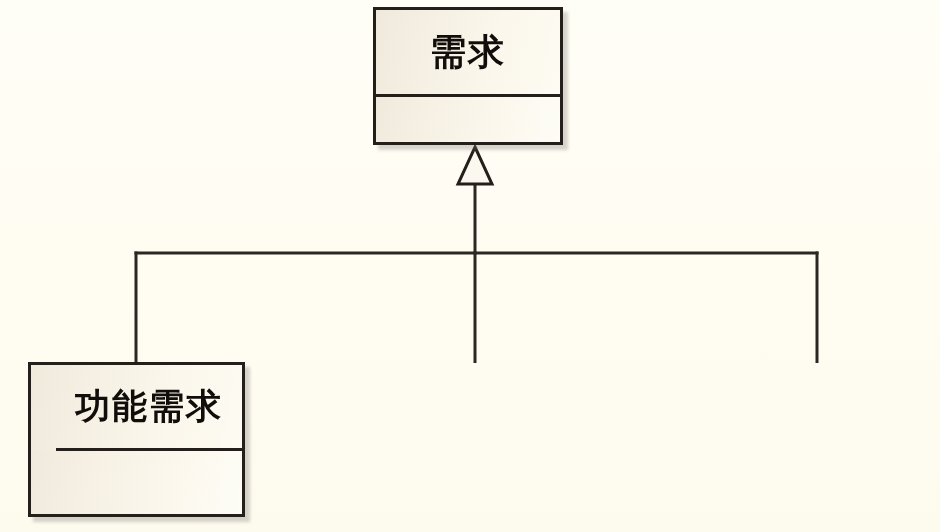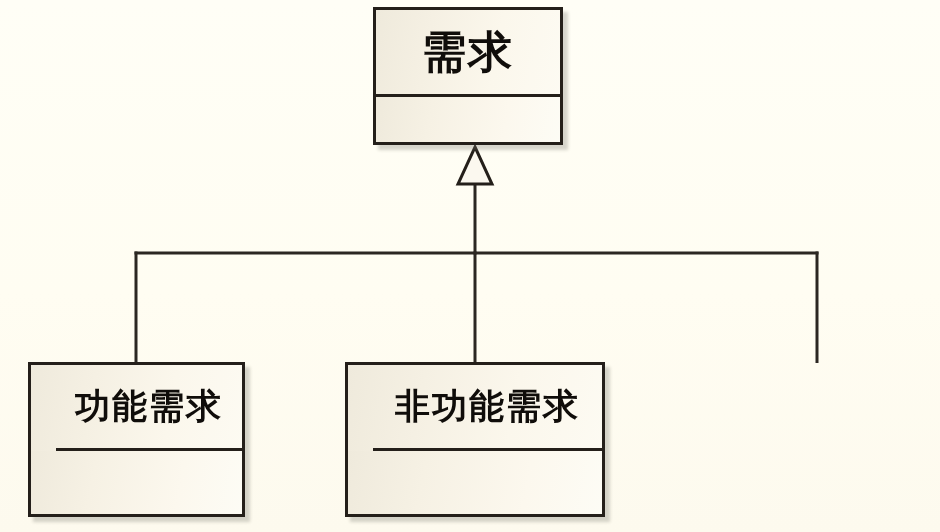--- a/index.html
+++ b/index.html
@@ -62,21 +62,21 @@
 
   
   #box-requirement {
     left: 373px;
     top: 7px;
     width: 190px;
     height: 138px;
   }
   #box-requirement .uml-name {
     height: 84px;
-    font-size: 44px;
+    font-size: 36px;
   }
 
   
   .child-box .uml-name {
     height: 83px;
     font-size: 35px;
     margin-left: 25px;
   }
   #box-functional {
     left: 28px;
@@ -124,18 +124,14 @@
   <div class="uml-class" id="box-requirement">
     <div class="uml-name">需求</div>
     <div class="uml-attrs"></div>
   </div>
 
   <div class="uml-class child-box" id="box-functional">
     <div class="uml-name">功能需求</div>
     <div class="uml-attrs"></div>
   </div>
 
-  <div class="uml-class child-box" id="box-nonfunctional">
-    <div class="uml-name">非功能需求</div>
-    <div class="uml-attrs"></div>
-  </div>
 
 </div>
 
 </body></html>

